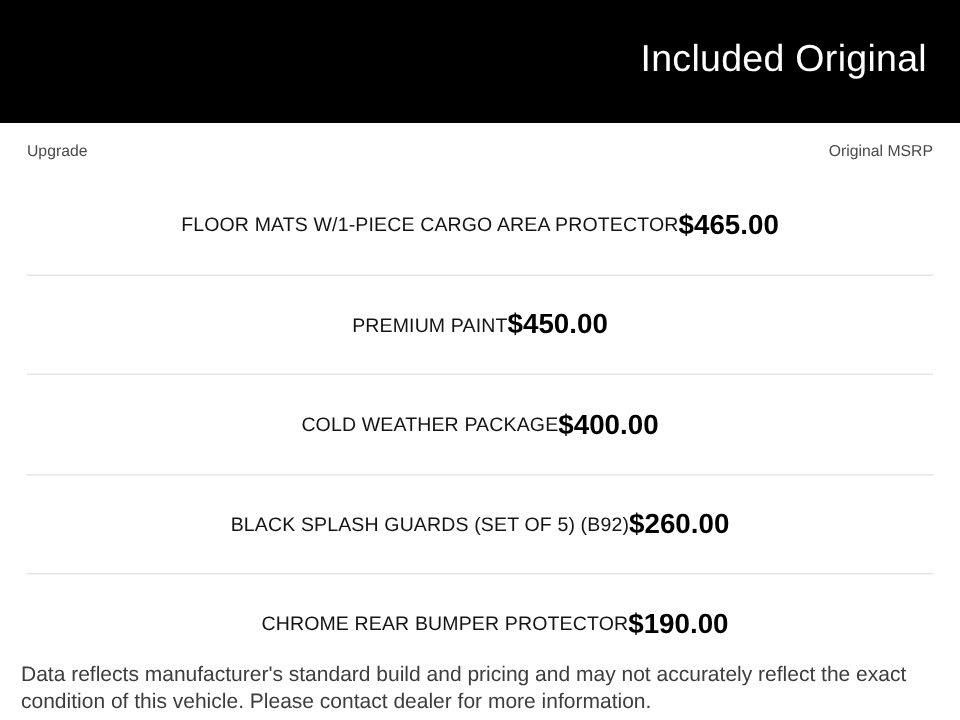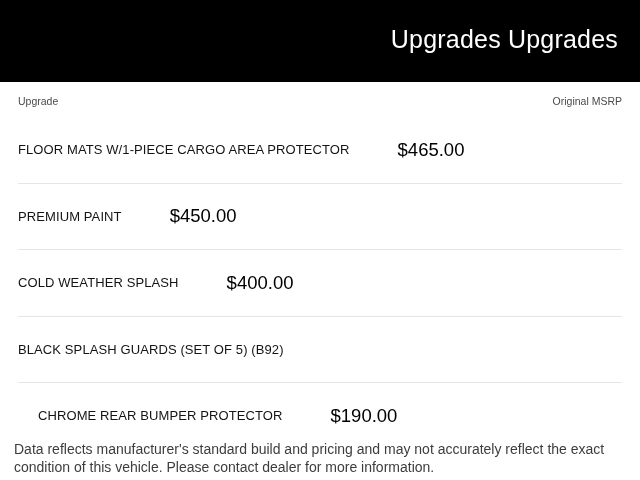--- a/index.html
+++ b/index.html
@@ -54,60 +54,59 @@
     font-weight: 400;
   }
   .col-head .label.right {
     text-align: right;
   }
   .rows {
     margin-top: 6px;
   }
   .row {
     display: flex;
-    justify-content: flex-start;
+    justify-content: center;
     align-items: center;
     height: 65.5px;
     border-bottom: 1px solid #e6e6e6;
-    gap: 48px;
   }
   .row:last-child {
     border-bottom: none;
     margin-left: 20px;
   }
   .row-name {
     font-size: 13px;
     font-weight: 400;
     color: #141414;
     letter-spacing: 0.1px;
   }
   .row-price {
     font-size: 18.5px;
-    font-weight: normal;
+    font-weight: bold;
     color: #000000;
     text-align: right;
     white-space: nowrap;
   }
   .footnote {
     position: absolute;
     left: 14px;
     right: 14px;
     top: 440px;
     font-size: 14px;
     color: #3d3d3d;
     line-height: 1.3;
   }
 </style>
 </head>
 <body>
 
 <div class="page">
 
   <div class="header">
-    <div class="header-title">Upgrades Upgrades</div>
+    <div class="header-title">Included Original</div>
   </div>
 
   <div class="content">
 
     <div class="col-head">
       <div class="label">Upgrade</div>
       <div class="label right">Original MSRP</div>
     </div>
 
     <div class="rows">
@@ -116,26 +115,27 @@
         <div class="row-name">FLOOR MATS W/1-PIECE CARGO AREA PROTECTOR</div>
         <div class="row-price">$465.00</div>
       </div>
 
       <div class="row">
         <div class="row-name">PREMIUM PAINT</div>
         <div class="row-price">$450.00</div>
       </div>
 
       <div class="row">
-        <div class="row-name">COLD WEATHER SPLASH</div>
+        <div class="row-name">COLD WEATHER PACKAGE</div>
         <div class="row-price">$400.00</div>
       </div>
 
       <div class="row">
         <div class="row-name">BLACK SPLASH GUARDS (SET OF 5) (B92)</div>
+        <div class="row-price">$260.00</div>
       </div>
 
       <div class="row">
         <div class="row-name">CHROME REAR BUMPER PROTECTOR</div>
         <div class="row-price">$190.00</div>
       </div>
 
     </div>
   </div>
 

